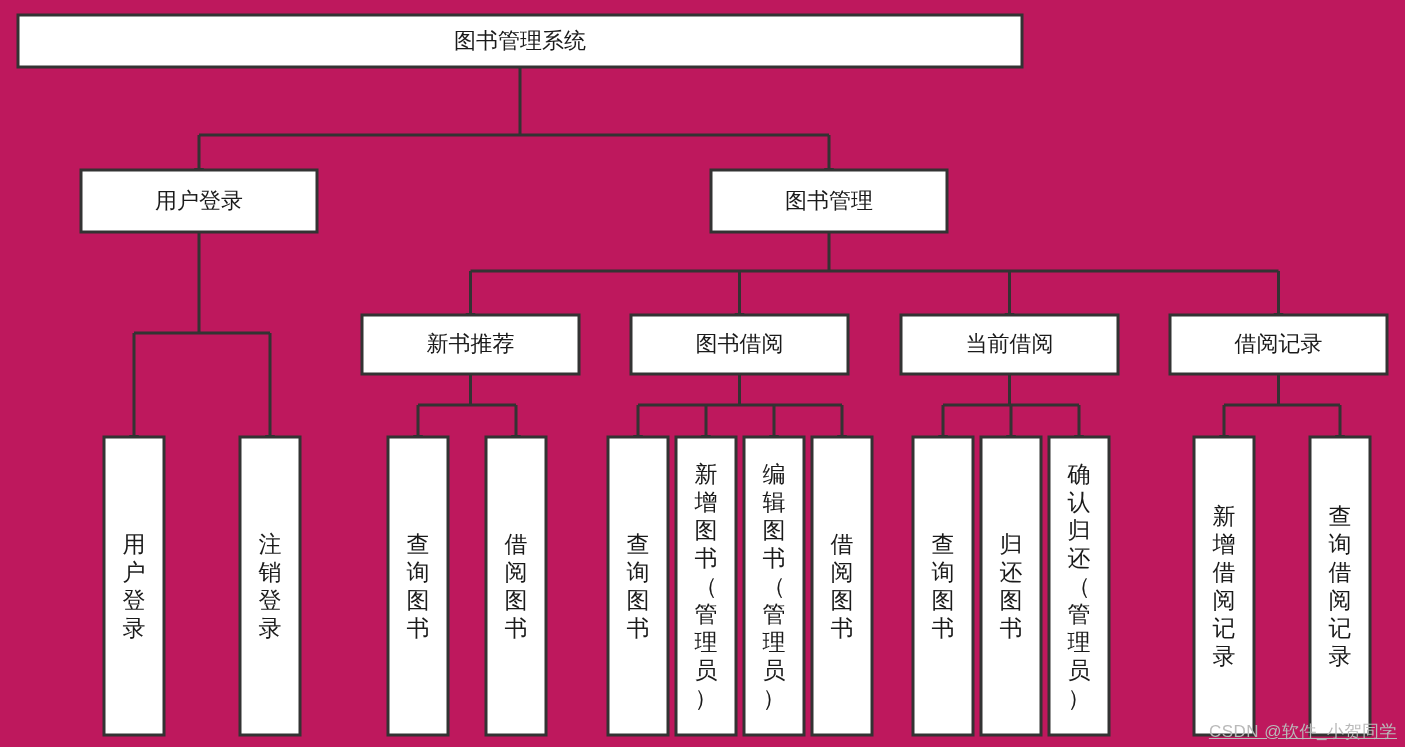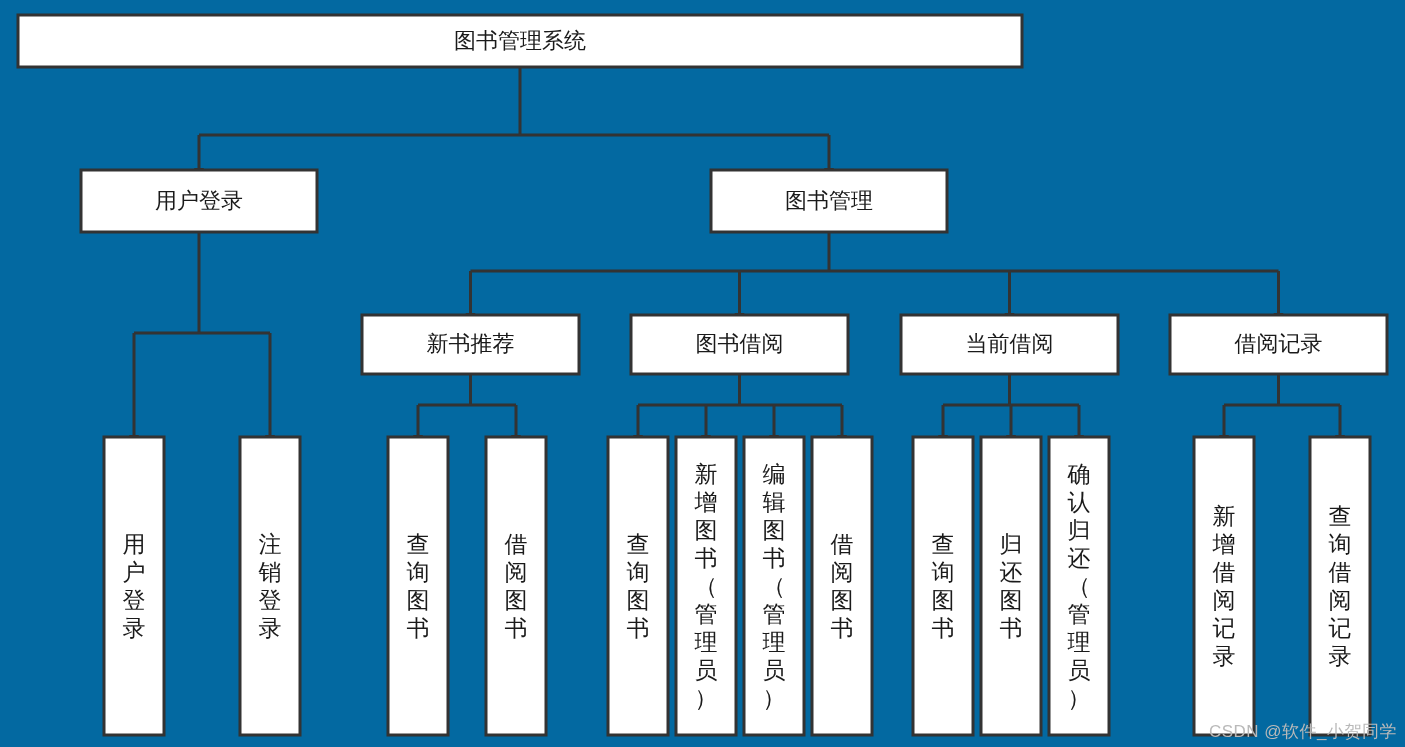--- a/index.html
+++ b/index.html
@@ -10,21 +10,21 @@
   body {
     width: 1405px;
     height: 747px;
     font-family: "Liberation Sans", sans-serif;
     overflow: hidden;
   }
   #diagram-root {
     position: relative;
     width: 1405px;
     height: 747px;
-    background: #0369a1;
+    background: #be185d;
   }
   svg#tree-svg {
     position: absolute;
     left: 0;
     top: 0;
     width: 1405px;
     height: 747px;
   }
   .node-box {
     fill: #ffffff;
@@ -57,20 +57,21 @@
   .watermark {
     position: absolute;
     right: 8px;
     bottom: 4px;
     font-family: "Liberation Sans", sans-serif;
     font-size: 17px;
     color: #b9b9b9;
     letter-spacing: 0.5px;
     white-space: nowrap;
     user-select: none;
+    text-decoration: underline;
   }
 </style>
 </head>
 <body>
 
 <div id="diagram-root">
 
   <svg id="tree-svg" viewBox="0 0 1405 747">
     <defs>
       <marker id="arrow" markerWidth="14" markerHeight="14" refX="1" refY="5" orient="auto" markerUnits="userSpaceOnUse">

